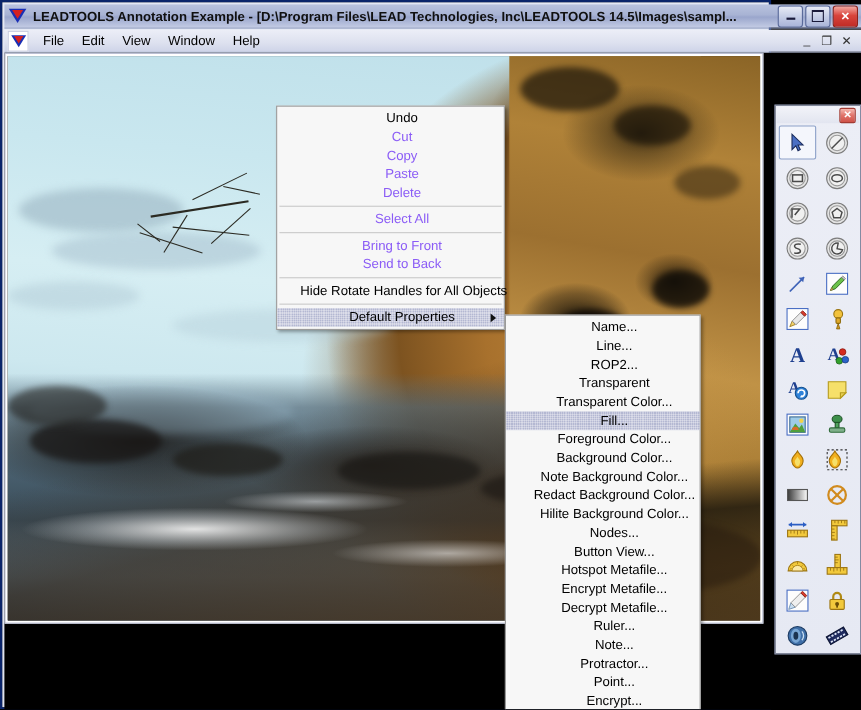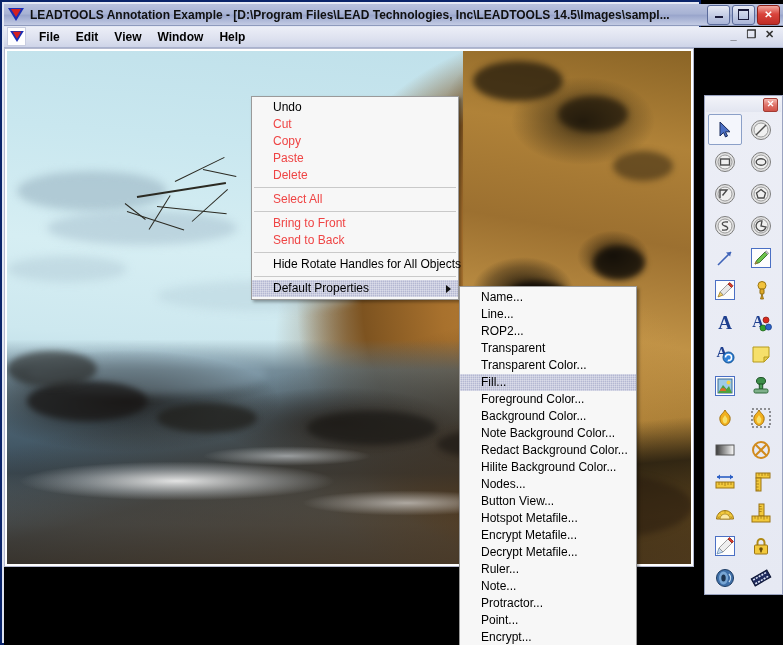--- a/index.html
+++ b/index.html
@@ -57,24 +57,23 @@
     background:linear-gradient(180deg,#f3a8a0 0%,#d9443c 45%,#c02c26 100%);
     border-color:#8d2018;color:#fff;font-weight:bold;
   }
   .tbtn .min-bar{width:8px;height:2px;background:#1a1a3a;margin-top:5px;}
   .tbtn .max-sq{width:9px;height:8px;border:1px solid #1a1a3a;border-top-width:2px;}
 
   
   .menubar{
     position:absolute;left:2px;top:25px;width:779px;height:21px;
     background:linear-gradient(180deg,#eceef7 0%,#dde1ef 60%,#ced4e8 100%);
-    display:flex;
+    display:flex;align-items:center;
     border-bottom:1px solid #a9b2cd;
     box-sizing:border-box;
-    font-weight:bold;
   }
   .mdi-icon{
     width:17px;height:17px;margin-left:3px;margin-right:5px;
     background:#fff;border:1px solid #c8cde0;
     display:flex;align-items:center;justify-content:center;flex:0 0 auto;
   }
   .mdi-icon .lead-logo{transform:scale(0.85);}
   .menubar-items{display:flex;align-items:center;flex:1 1 auto;}
   .mitem{
     padding:2px 8px;font-size:12px;color:#000;cursor:default;white-space:nowrap;
@@ -180,23 +179,23 @@
     position:absolute;background:#f7f7f7;
     border:1px solid #9a9a9a;
     box-shadow:2px 2px 3px rgba(0,0,0,.35);
     box-sizing:border-box;
     padding:2px 0;
   }
   .ctx-main{left:247px;top:48px;width:208px;}
   .ctx-sub{left:455px;top:238px;width:178px;}
   .ci{
     height:17px;line-height:17px;padding-left:21px;
-    font-size:12px;color:#000;white-space:nowrap;position:relative;cursor:default;
-  }
-  .ci.dis{color:#ef4444;}
+    font-size:12px;color:#000;white-space:nowrap;position:relative;cursor:default;text-align:center;
+  }
+  .ci.dis{color:#8b5cf6;}
   .ci.hl{
     background:#b4b8d2;color:#000;
   }
   .ci.hl.dot{
     background-image:
       repeating-linear-gradient(0deg,rgba(255,255,255,.30) 0 1px,rgba(0,0,0,0) 1px 2px),
       repeating-linear-gradient(90deg,rgba(255,255,255,.30) 0 1px,rgba(0,0,0,0) 1px 2px);
   }
   .ci .arrow{
     position:absolute;right:7px;top:5px;

